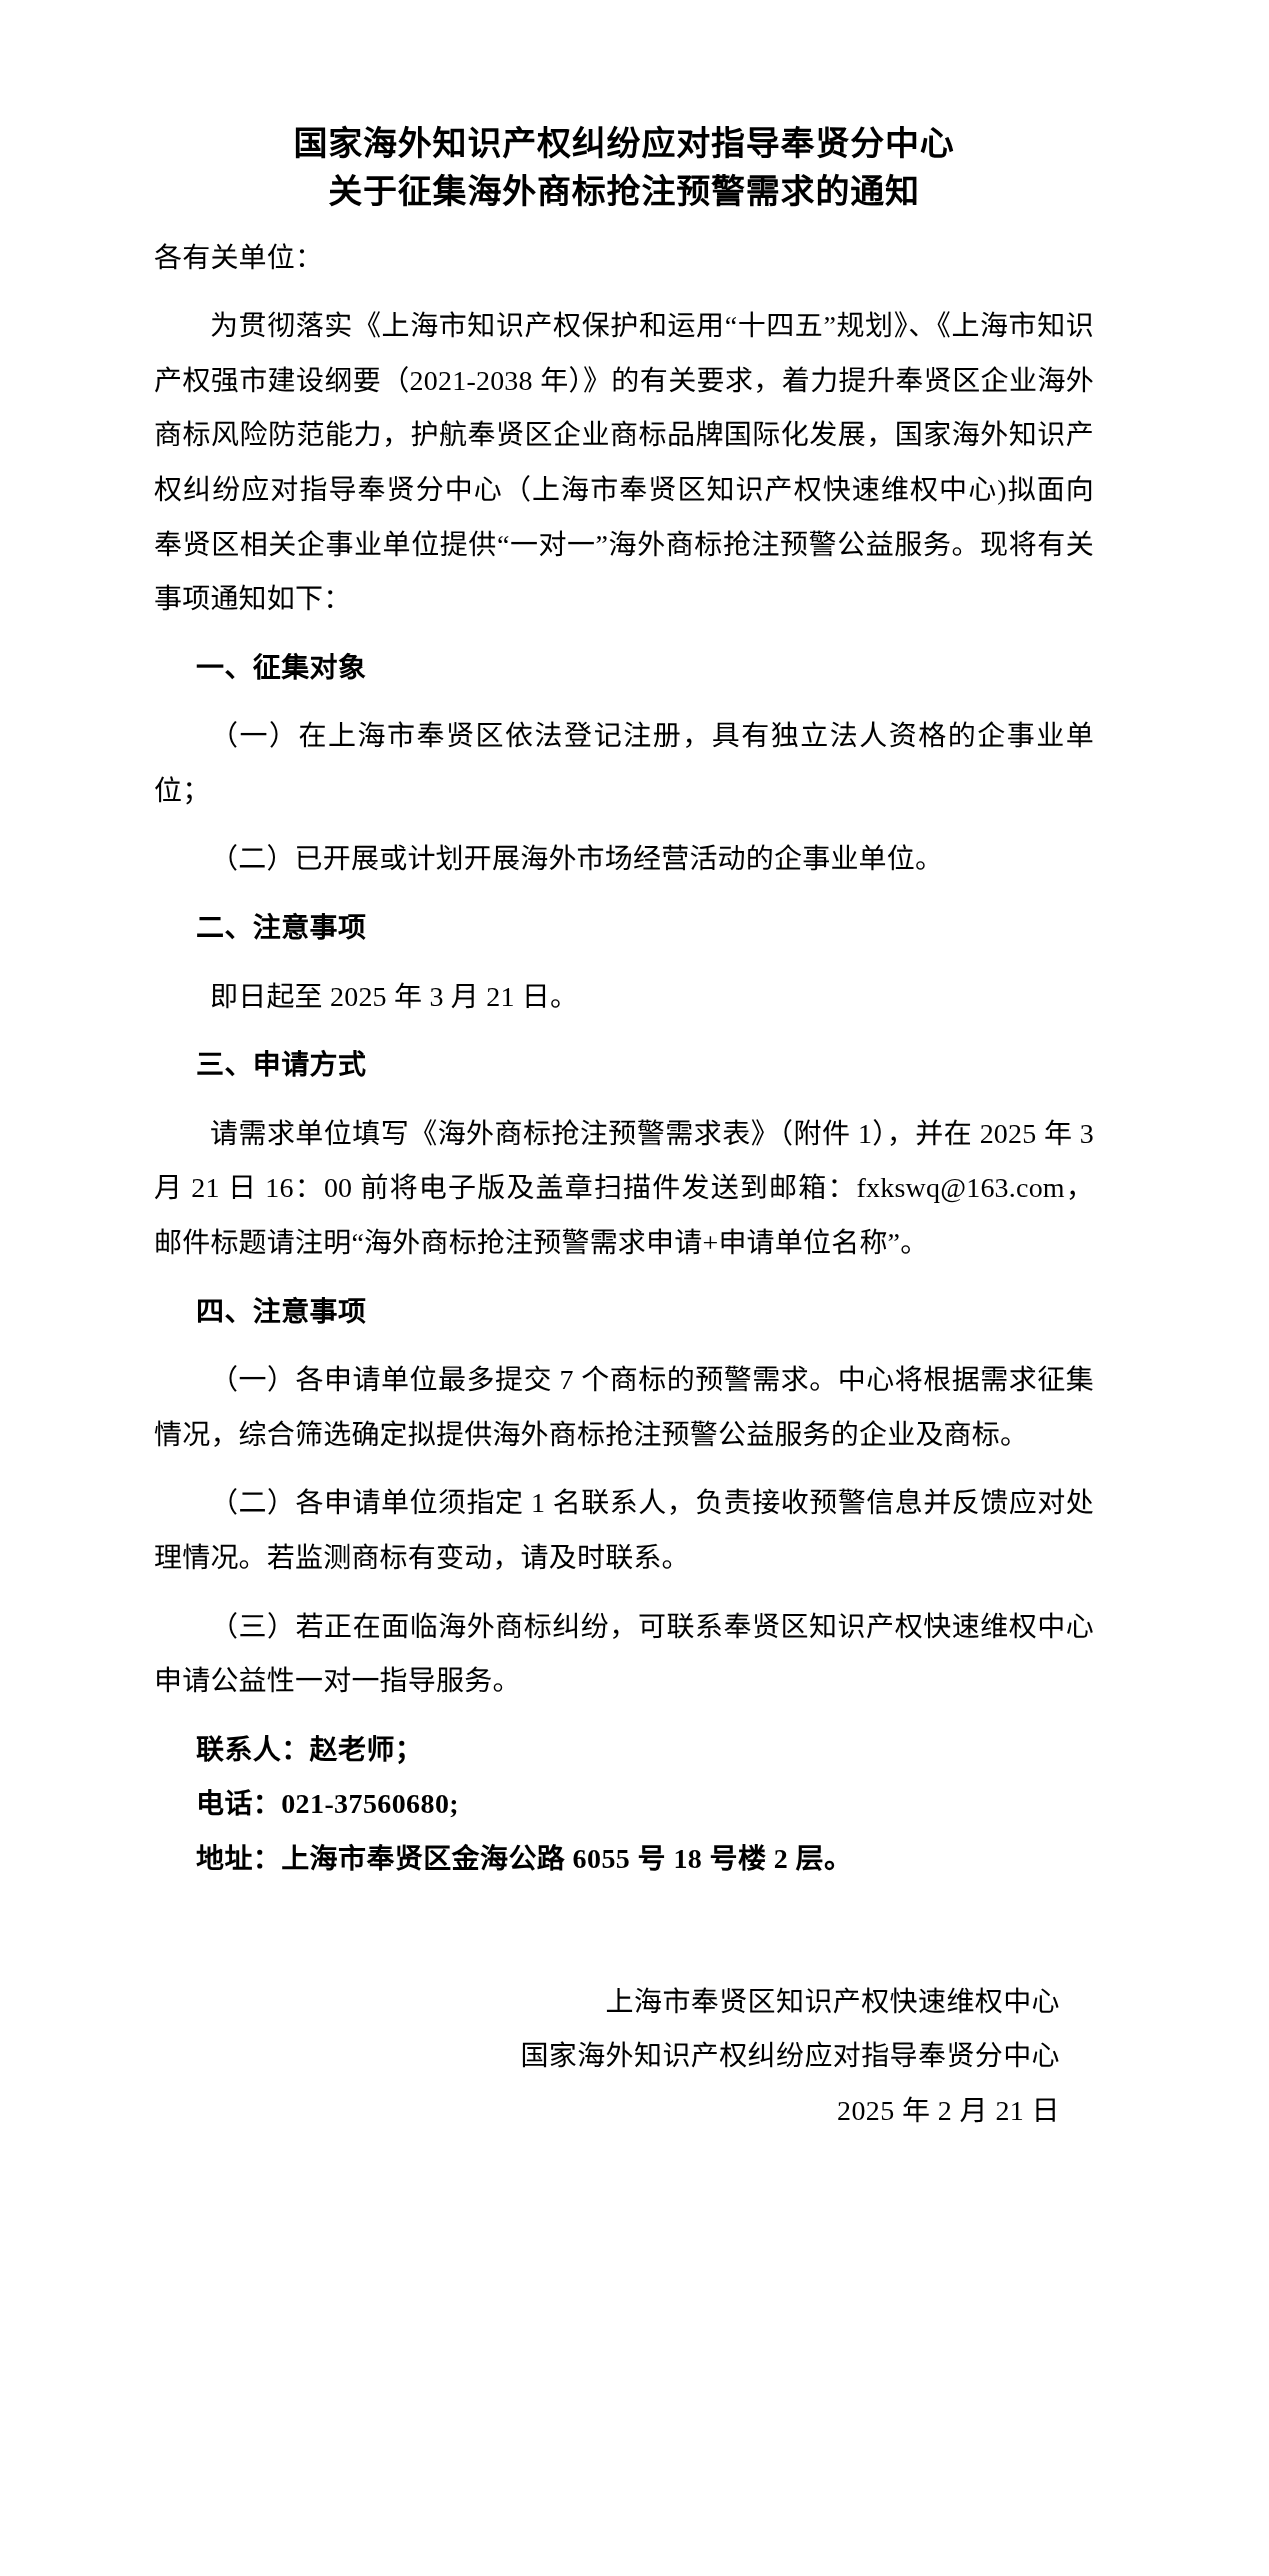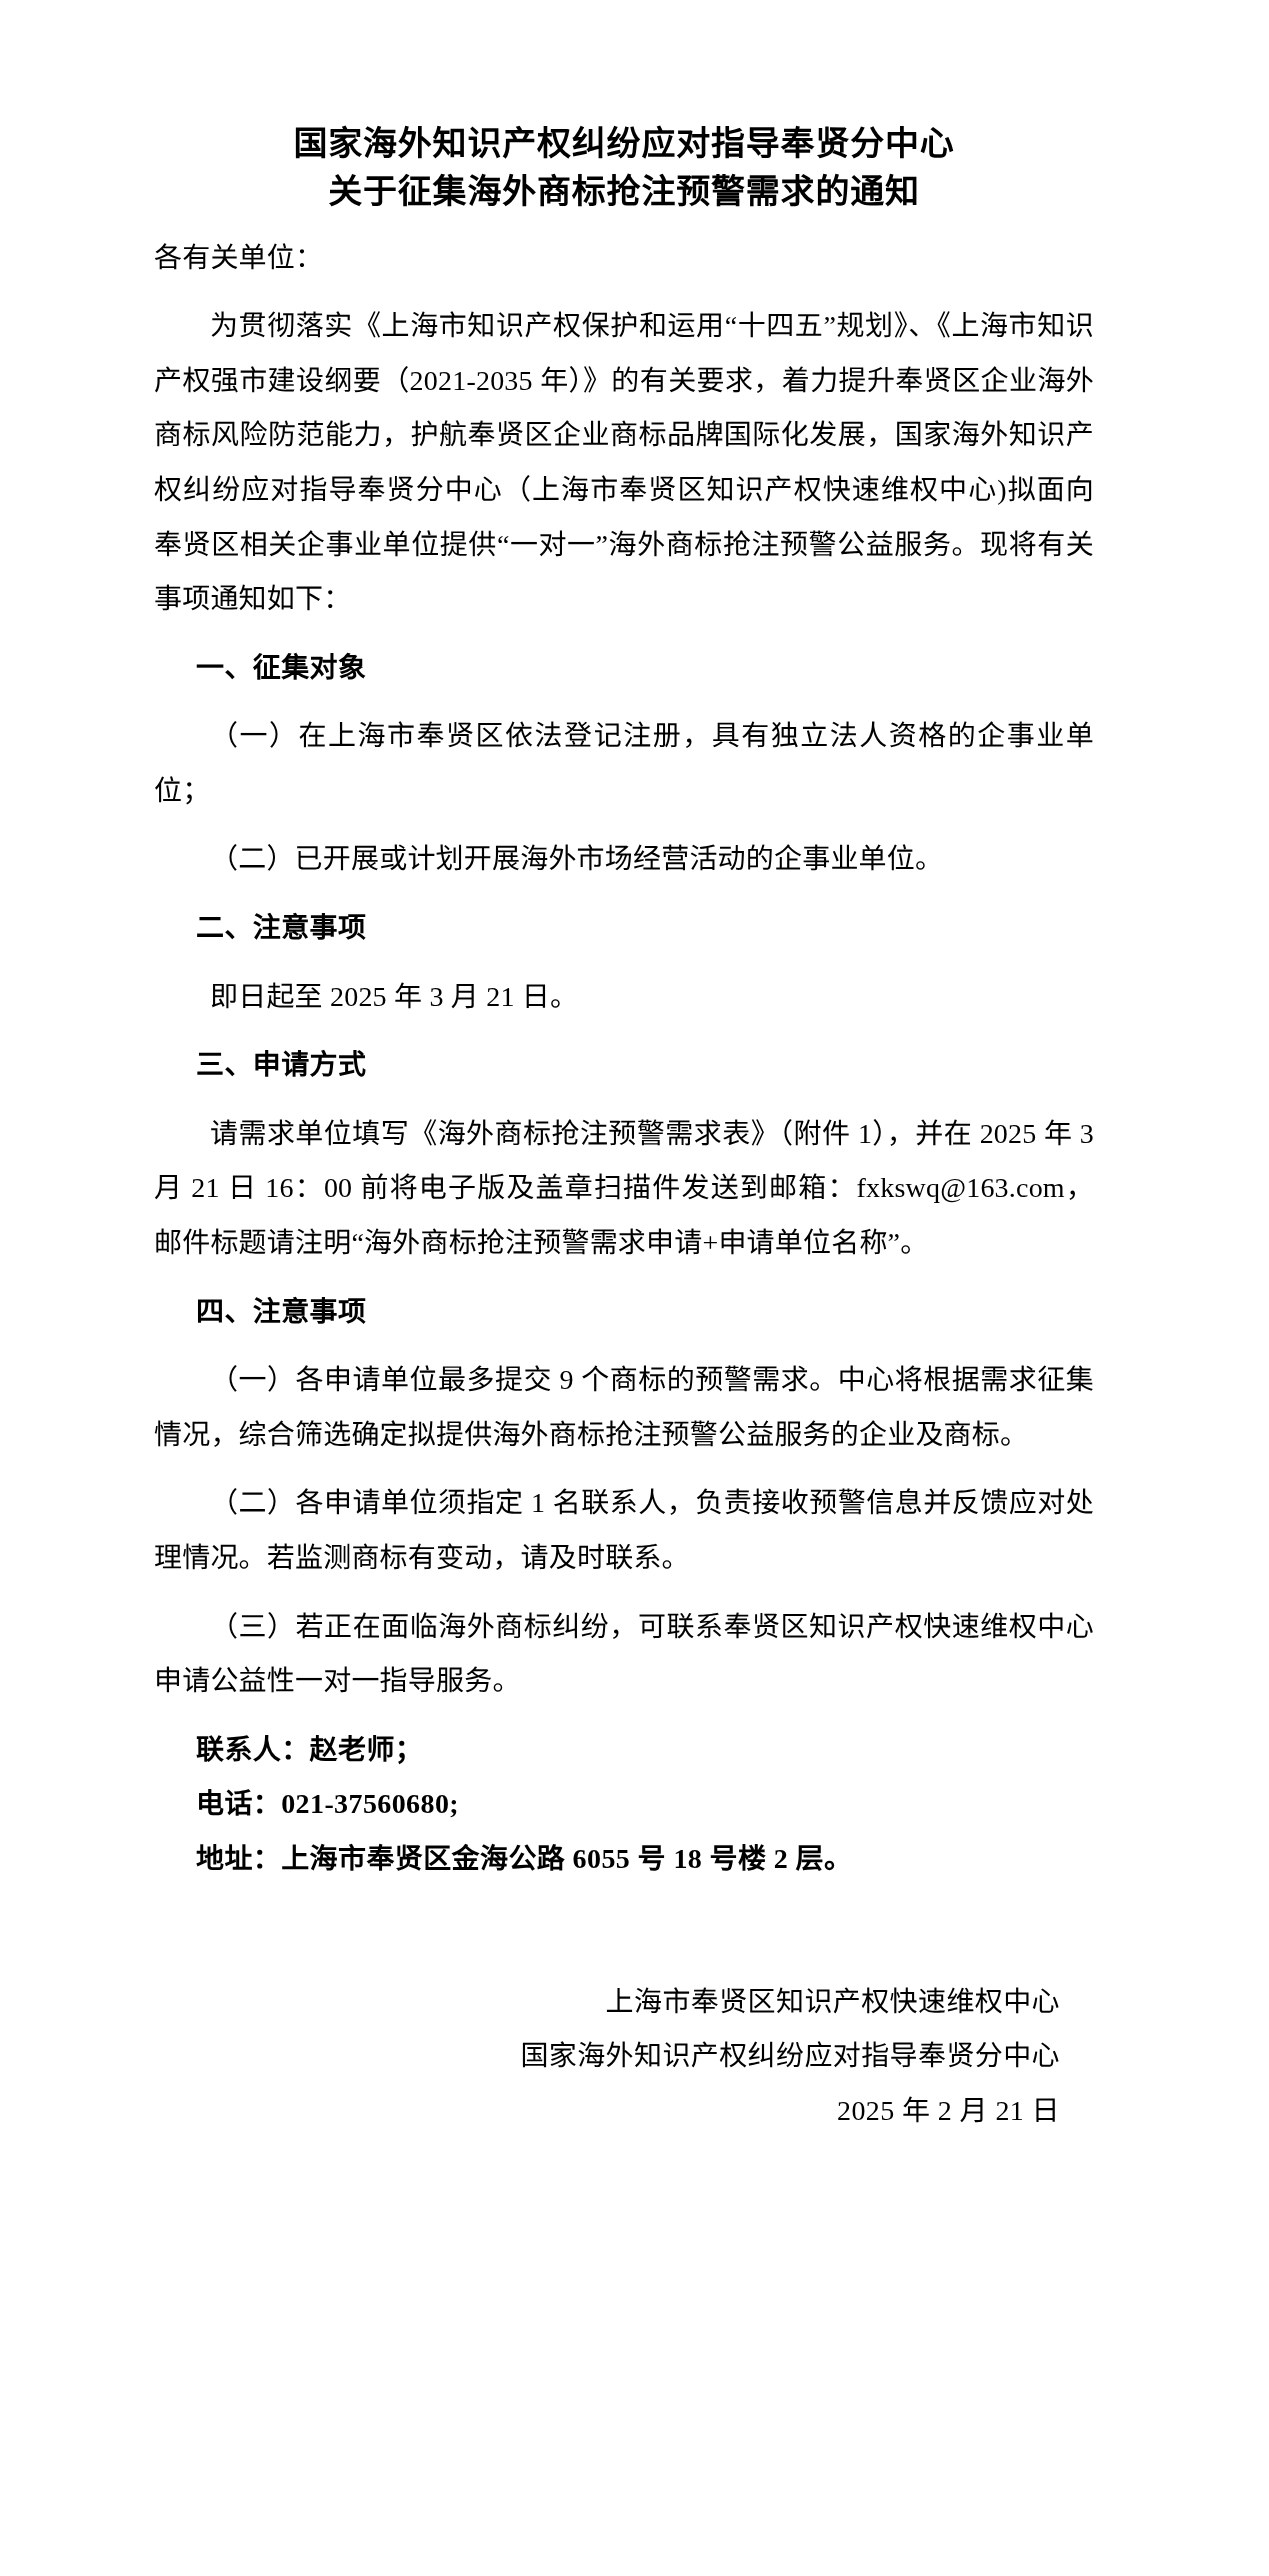--- a/index.html
+++ b/index.html
@@ -83,34 +83,34 @@
 
 <div class="page">
 
   <div class="doc-title">
     <span class="line">国家海外知识产权纠纷应对指导奉贤分中心</span>
     <span class="line">关于征集海外商标抢注预警需求的通知</span>
   </div>
 
   <p class="body-text no-indent salutation">各有关单位：</p>
 
-  <p class="body-text">为贯彻落实《上海市知识产权保护和运用“十四五”规划》、《上海市知识产权强市建设纲要（2021-2035 年）》的有关要求，着力提升奉贤区企业海外商标风险防范能力，护航奉贤区企业商标品牌国际化发展，国家海外知识产权纠纷应对指导奉贤分中心（上海市奉贤区知识产权快速维权中心)拟面向奉贤区相关企事业单位提供“一对一”海外商标抢注预警公益服务。现将有关事项通知如下：</p>
+  <p class="body-text">为贯彻落实《上海市知识产权保护和运用“十四五”规划》、《上海市知识产权强市建设纲要（2021-2038 年）》的有关要求，着力提升奉贤区企业海外商标风险防范能力，护航奉贤区企业商标品牌国际化发展，国家海外知识产权纠纷应对指导奉贤分中心（上海市奉贤区知识产权快速维权中心)拟面向奉贤区相关企事业单位提供“一对一”海外商标抢注预警公益服务。现将有关事项通知如下：</p>
 
   <h2 class="section-heading">一、征集对象</h2>
   <p class="body-text">（一）在上海市奉贤区依法登记注册，具有独立法人资格的企事业单位；</p>
   <p class="body-text">（二）已开展或计划开展海外市场经营活动的企事业单位。</p>
 
   <h2 class="section-heading">二、注意事项</h2>
   <p class="body-text">即日起至 2025 年 3 月 21 日。</p>
 
   <h2 class="section-heading">三、申请方式</h2>
   <p class="body-text">请需求单位填写《海外商标抢注预警需求表》（附件 1），并在 2025 年 3 月 21 日 16：00 前将电子版及盖章扫描件发送到邮箱：fxkswq@163.com，邮件标题请注明“海外商标抢注预警需求申请+申请单位名称”。</p>
 
   <h2 class="section-heading">四、注意事项</h2>
-  <p class="body-text">（一）各申请单位最多提交 9 个商标的预警需求。中心将根据需求征集情况，综合筛选确定拟提供海外商标抢注预警公益服务的企业及商标。</p>
+  <p class="body-text">（一）各申请单位最多提交 7 个商标的预警需求。中心将根据需求征集情况，综合筛选确定拟提供海外商标抢注预警公益服务的企业及商标。</p>
   <p class="body-text">（二）各申请单位须指定 1 名联系人，负责接收预警信息并反馈应对处理情况。若监测商标有变动，请及时联系。</p>
   <p class="body-text">（三）若正在面临海外商标纠纷，可联系奉贤区知识产权快速维权中心申请公益性一对一指导服务。</p>
 
   <p class="contact-line">联系人：赵老师；</p>
   <p class="contact-line">电话：021-37560680;</p>
   <p class="contact-line">地址：上海市奉贤区金海公路 6055 号 18 号楼 2 层。</p>
 
   <div class="signature">
     <span class="sig-line">上海市奉贤区知识产权快速维权中心</span>
     <span class="sig-line">国家海外知识产权纠纷应对指导奉贤分中心</span>

